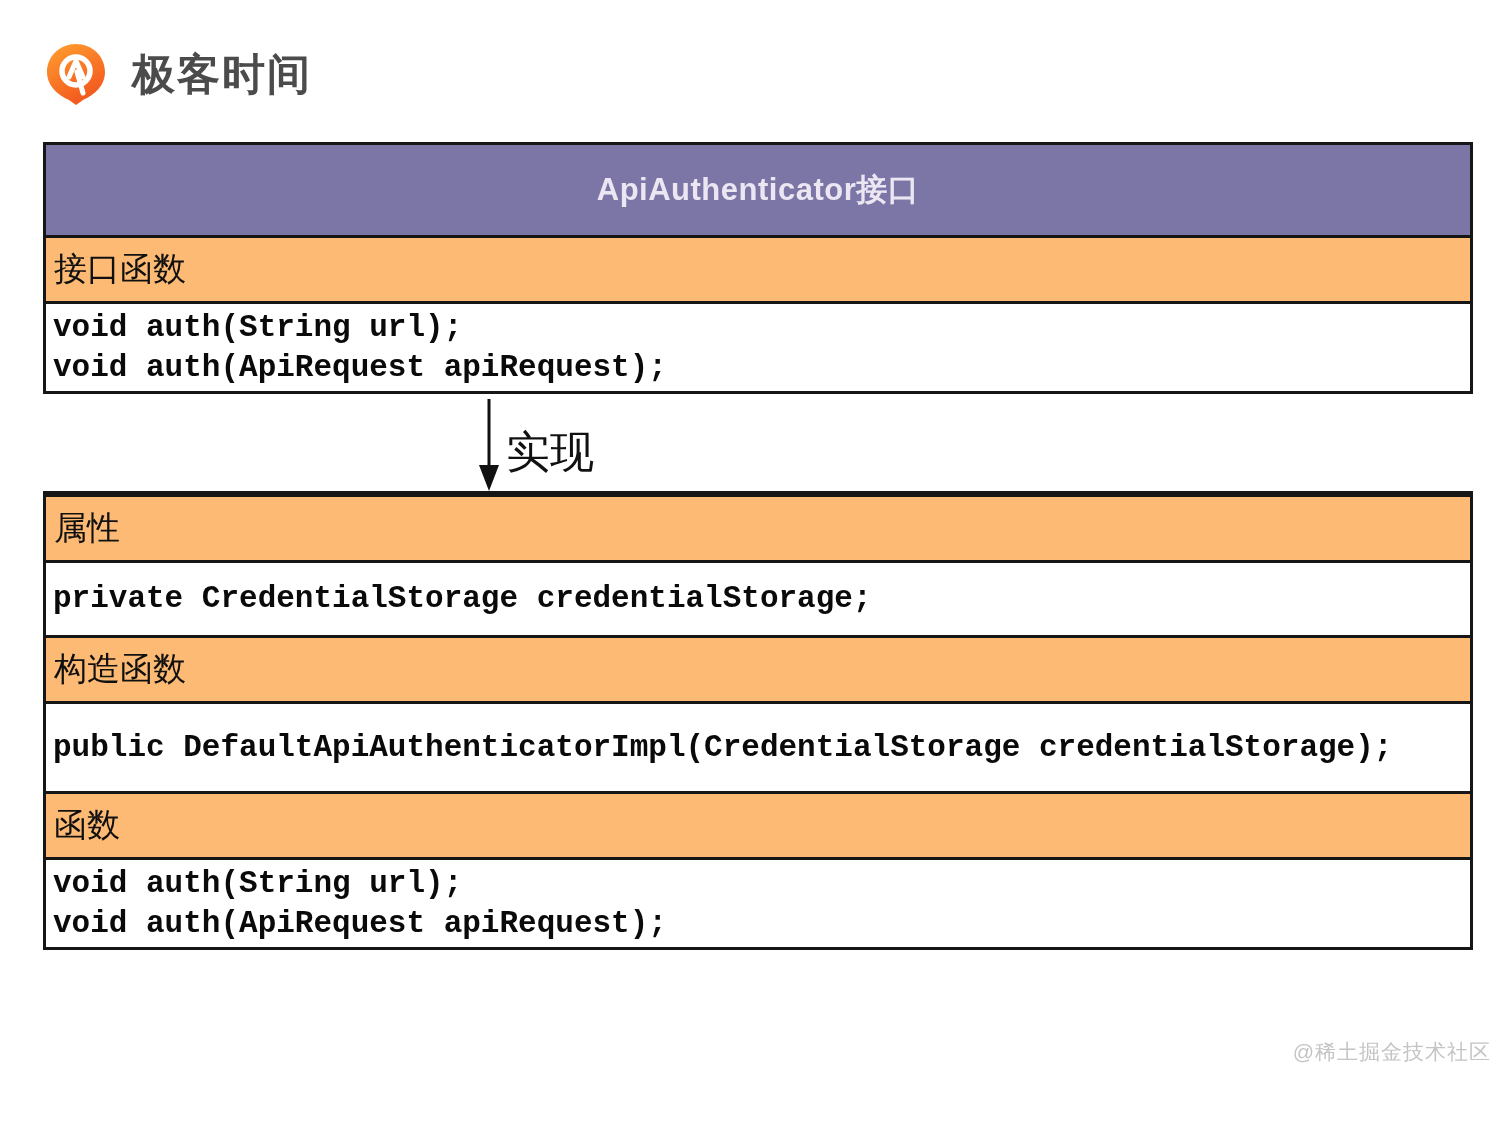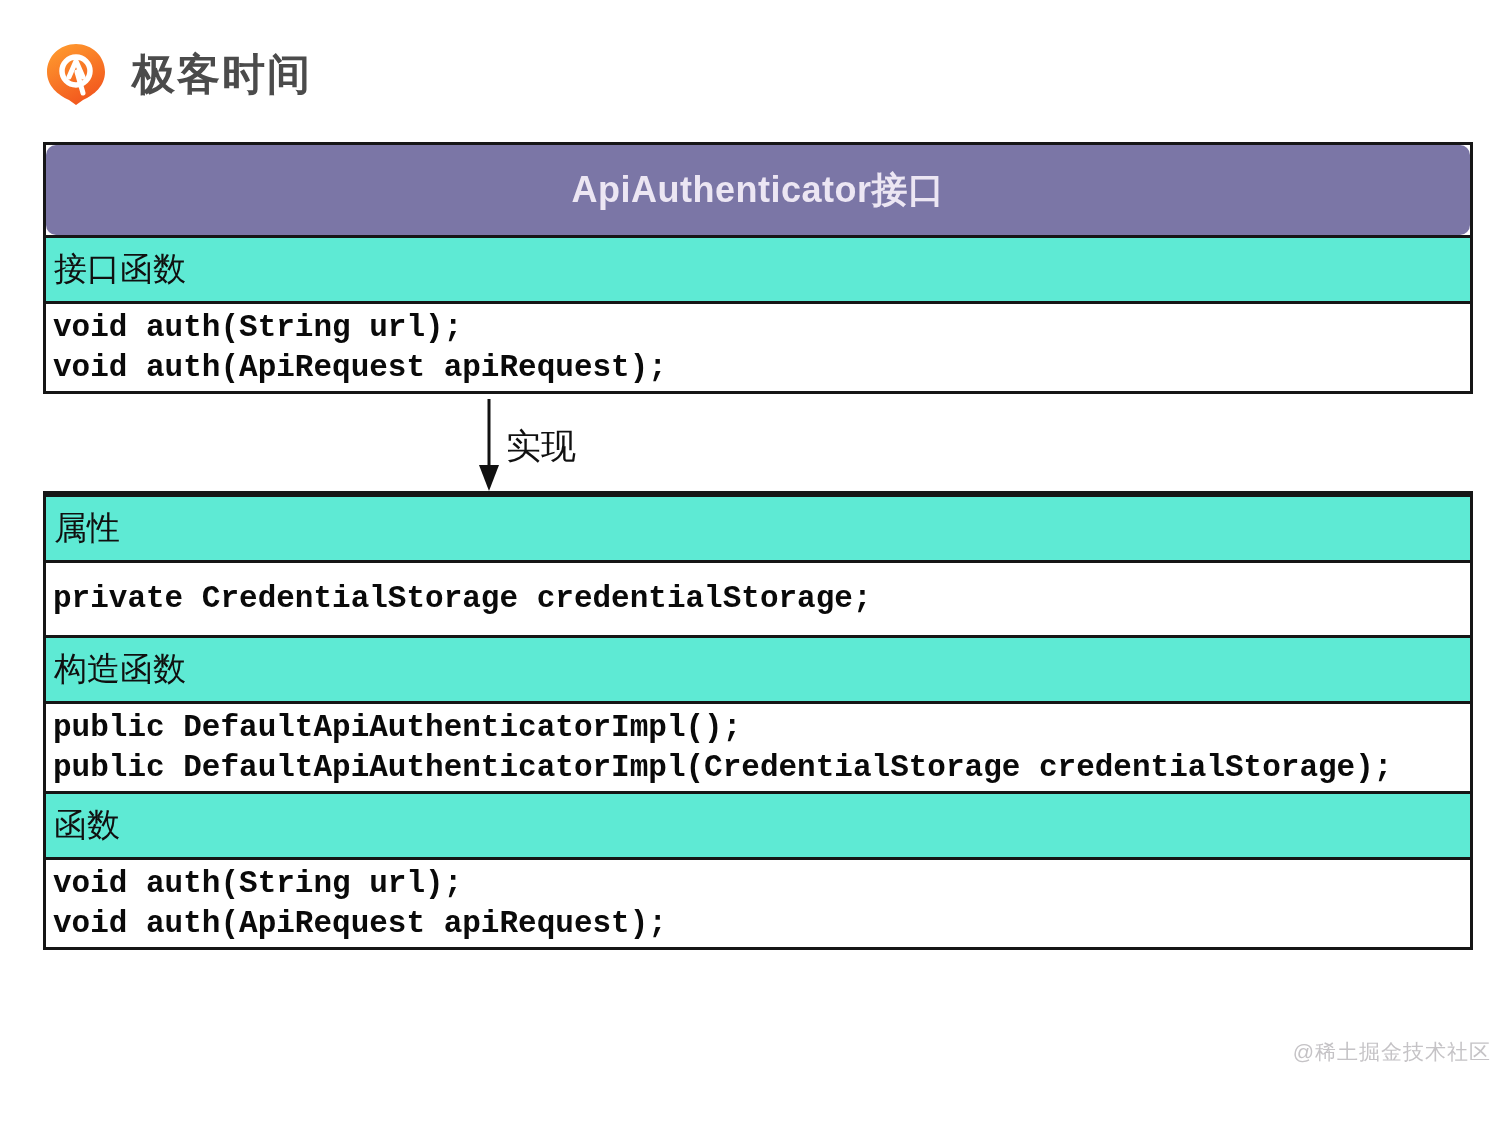--- a/index.html
+++ b/index.html
@@ -21,27 +21,26 @@
     letter-spacing: 2px; line-height: 1; margin-left: 12px;
   }
 
   
   .uml-box {
     position: absolute; left: 43px; width: 1430px;
     border: 3px solid #161616; background: #ffffff;
   }
   .box-title {
     height: 90px; background: #7b76a6;
-    color: #ece6f3; font-size: 36px; font-weight: bold;
+    color: #ece6f3; font-size: 31px; font-weight: bold;
     display: flex; align-items: center; justify-content: center;
     letter-spacing: 0.5px;
-    border-radius: 10px;
   }
   .section-label {
-    height: 66px; background: #5eead4;
+    height: 66px; background: #fdba74;
     border-top: 3px solid #161616;
     font-size: 33px; color: #101010;
     display: flex; align-items: center;
     padding-left: 8px;
   }
   .code-block {
     background: #ffffff; border-top: 3px solid #161616;
     font-family: Liberation Mono, monospace;
     font-weight: bold; font-size: 31px; color: #0a0a0a;
     display: flex; flex-direction: column; justify-content: center;
@@ -55,21 +54,21 @@
   #impl-box { top: 491px; }
 
   
   .relation {
     position: absolute; left: 472px; top: 399px;
     width: 220px; height: 92px;
   }
   .relation svg { position: absolute; left: 0; top: 0; }
   .relation-label {
     position: absolute; left: 34px; top: 24px;
-    font-size: 35px; color: #111111;
+    font-size: 44px; color: #111111;
   }
 
   
   .watermark {
     position: absolute; right: 21px; top: 1038px;
     font-size: 21px; color: #c5c3c6; letter-spacing: 1px;
   }
 </style>
 </head>
 <body>
@@ -111,21 +110,20 @@
 
   <section class="uml-box" id="impl-box">
 
     <div class="section-label">属性</div>
     <div class="code-block h-1line">
       <div class="code-line">private CredentialStorage credentialStorage;</div>
     </div>
 
     <div class="section-label">构造函数</div>
     <div class="code-block h-2line">
-      <div class="code-line">public DefaultApiAuthenticatorImpl();</div>
       <div class="code-line">public DefaultApiAuthenticatorImpl(CredentialStorage credentialStorage);</div>
     </div>
 
     <div class="section-label">函数</div>
     <div class="code-block h-2line">
       <div class="code-line">void auth(String url);</div>
       <div class="code-line">void auth(ApiRequest apiRequest);</div>
     </div>
   </section>
 

